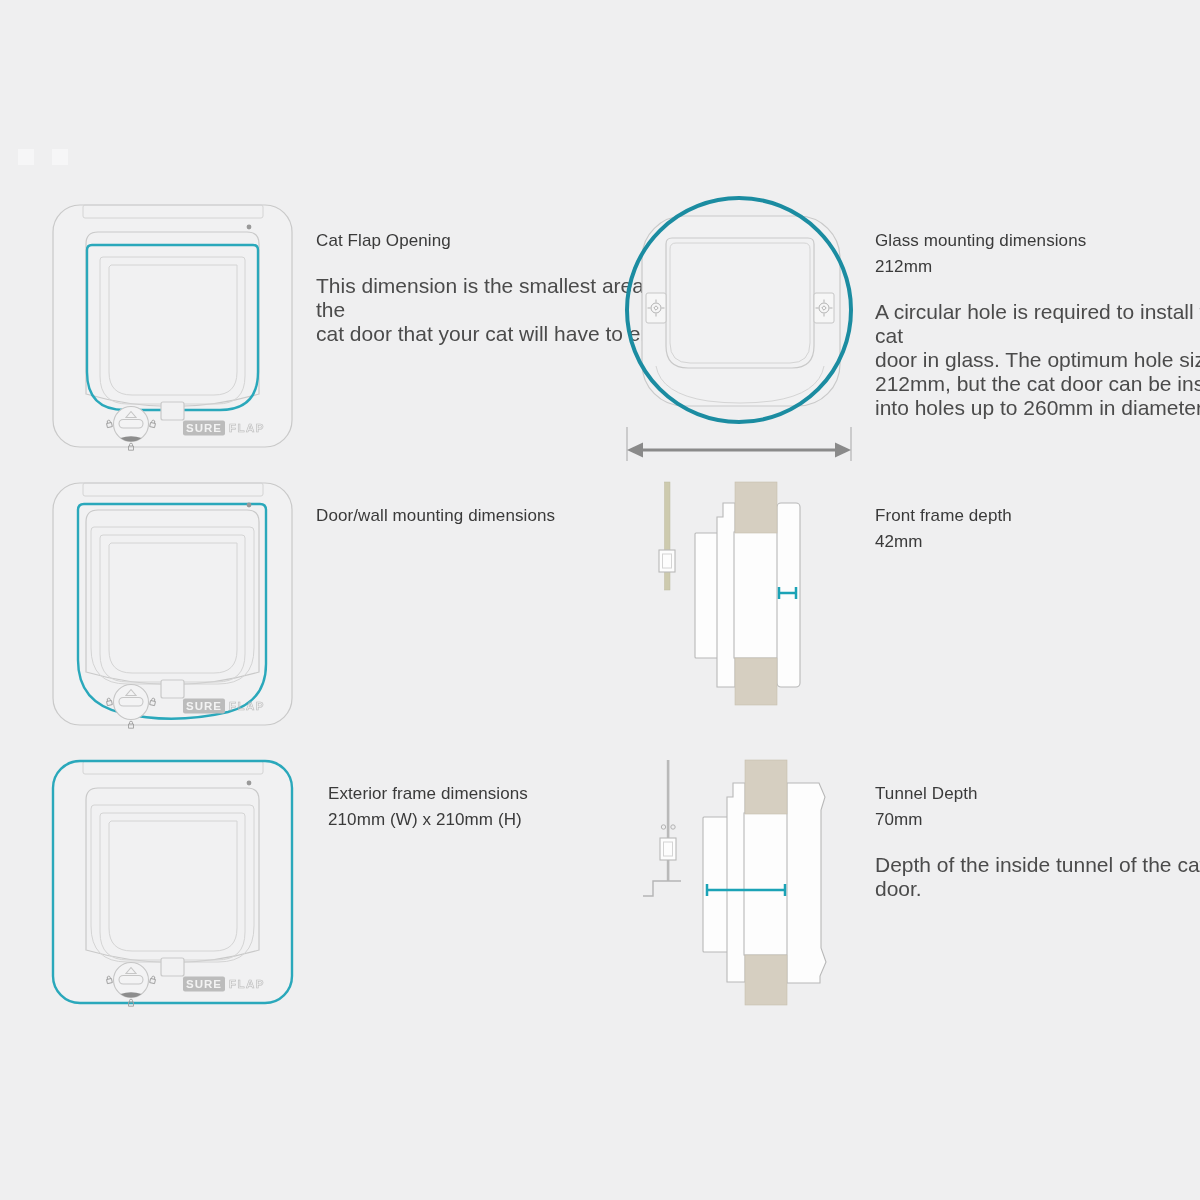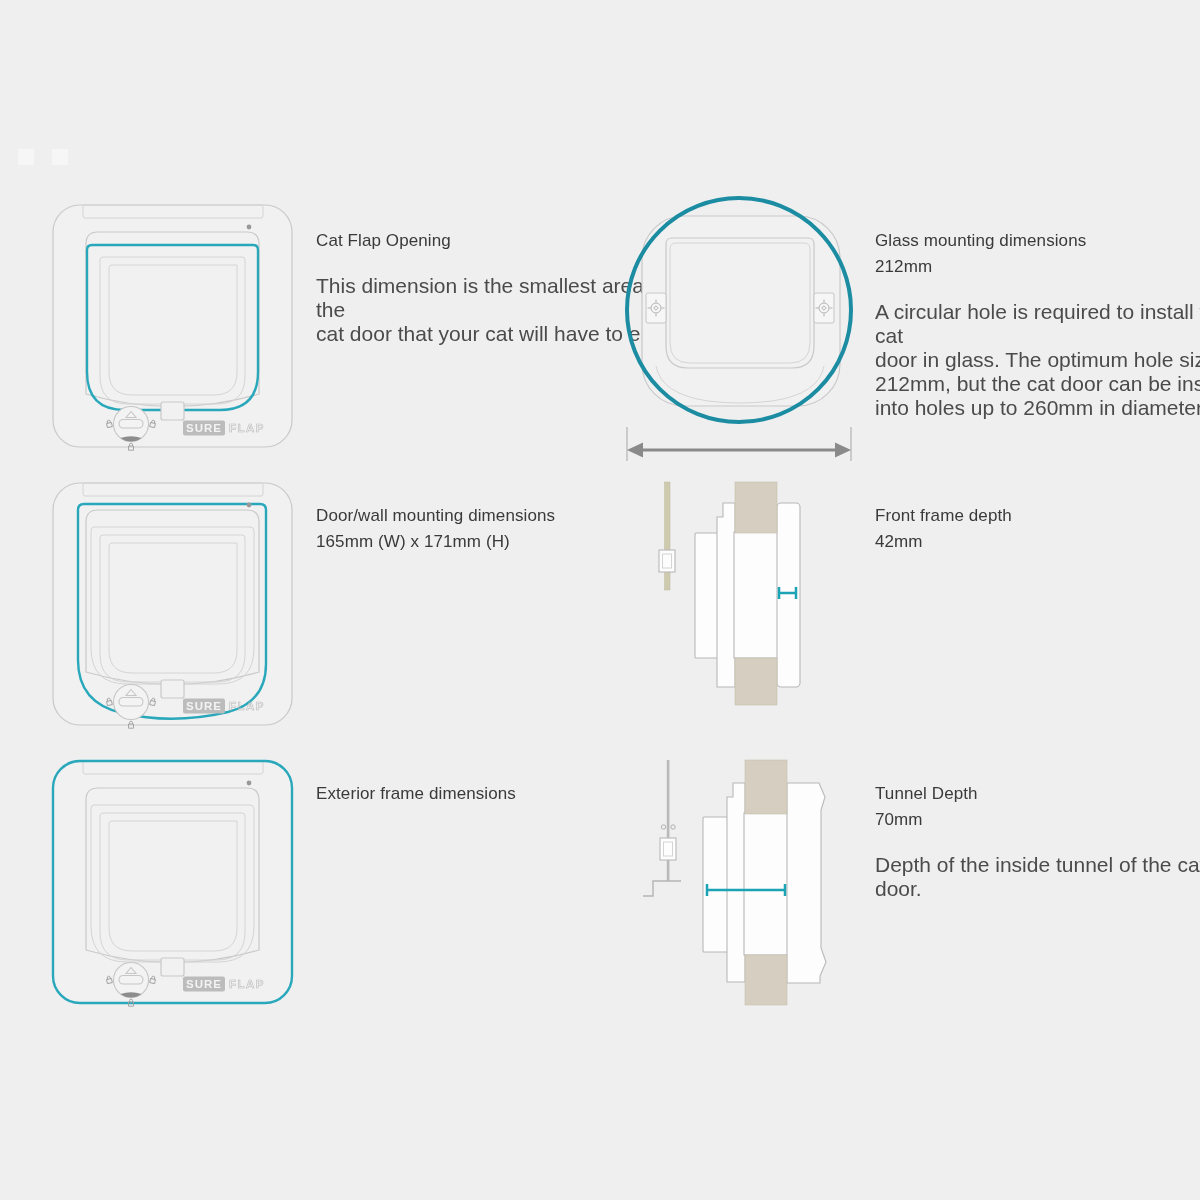--- a/index.html
+++ b/index.html
@@ -147,21 +147,20 @@
     <g>
       <rect class="logo-box" x="133" y="222.5" width="42" height="15" rx="2"></rect>
       <text class="logo-sure" x="154" y="234" text-anchor="middle">SURE</text>
       <text class="logo-flap" x="179" y="234">FLAP</text>
     </g>
     <circle cx="199" cy="29" r="2.4" fill="#999"></circle>
   </svg>
 
   <div class="tblock" style="left:316px;top:503px;">
     <div class="heading">Door/wall mounting dimensions</div>
-    <div class="heading">165mm (W) x 171mm (H)</div>
   </div>
 
   <svg class="illus" style="left:640px;top:470px;" width="200" height="250" viewBox="0 0 200 250">
     <g>
       <rect class="olive-strip" x="24.5" y="12" width="5.5" height="108"></rect>
       <rect class="white-part" x="19" y="80" width="16" height="22"></rect>
       <rect class="lnt" x="22.5" y="84" width="9" height="14"></rect>
     </g>
     <g>
       <rect class="white-part" x="55" y="63" width="42" height="125" rx="1"></rect>
@@ -208,22 +207,23 @@
         </g>
     </g>
     <g>
       <rect class="logo-box" x="133" y="222.5" width="42" height="15" rx="2"></rect>
       <text class="logo-sure" x="154" y="234" text-anchor="middle">SURE</text>
       <text class="logo-flap" x="179" y="234">FLAP</text>
     </g>
     <circle cx="199" cy="29" r="2.4" fill="#999"></circle>
   </svg>
 
-  <div class="tblock" style="left:316px;top:781px;">
+  <div class="tblock" style="left:328px;top:781px;">
     <div class="heading">Exterior frame dimensions</div>
+    <div class="heading">210mm (W) x 210mm (H)</div>
   </div>
 
   <svg class="illus" style="left:640px;top:750px;" width="200" height="270" viewBox="0 0 200 270">
     <g>
       <rect x="26.8" y="10" width="2.6" height="121" fill="#b9b9b9"></rect>
       <circle class="screw-glyph" cx="23.5" cy="77" r="2.2"></circle>
       <circle class="screw-glyph" cx="33" cy="77" r="2.2"></circle>
       <rect class="white-part" x="20" y="88" width="16" height="22"></rect>
       <rect class="lnt" x="23.5" y="92" width="9" height="14"></rect>
       <path class="thin-line" d="M41,131 H13 V146 H3"></path>

